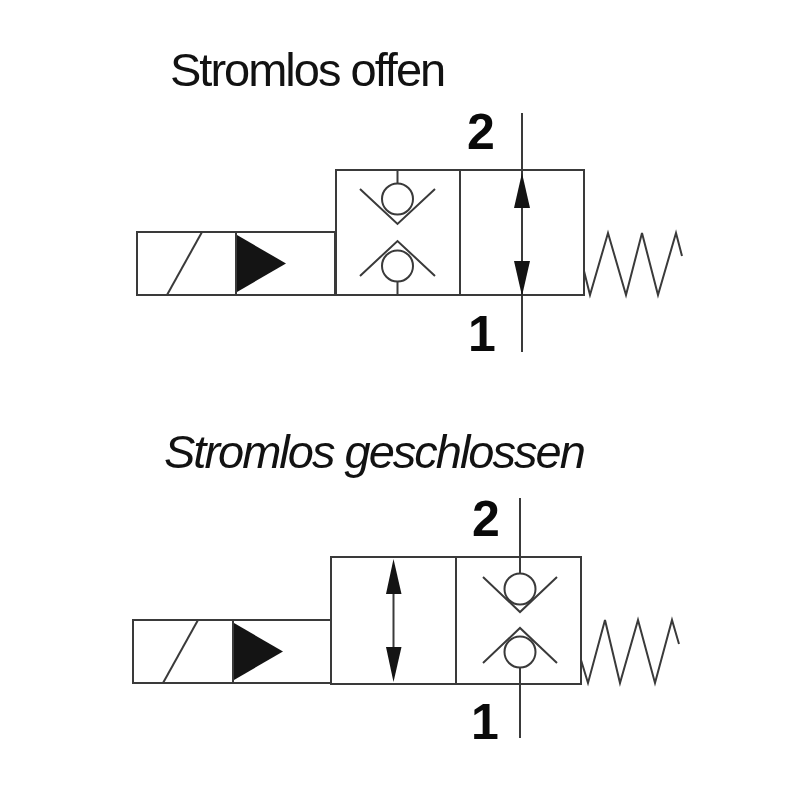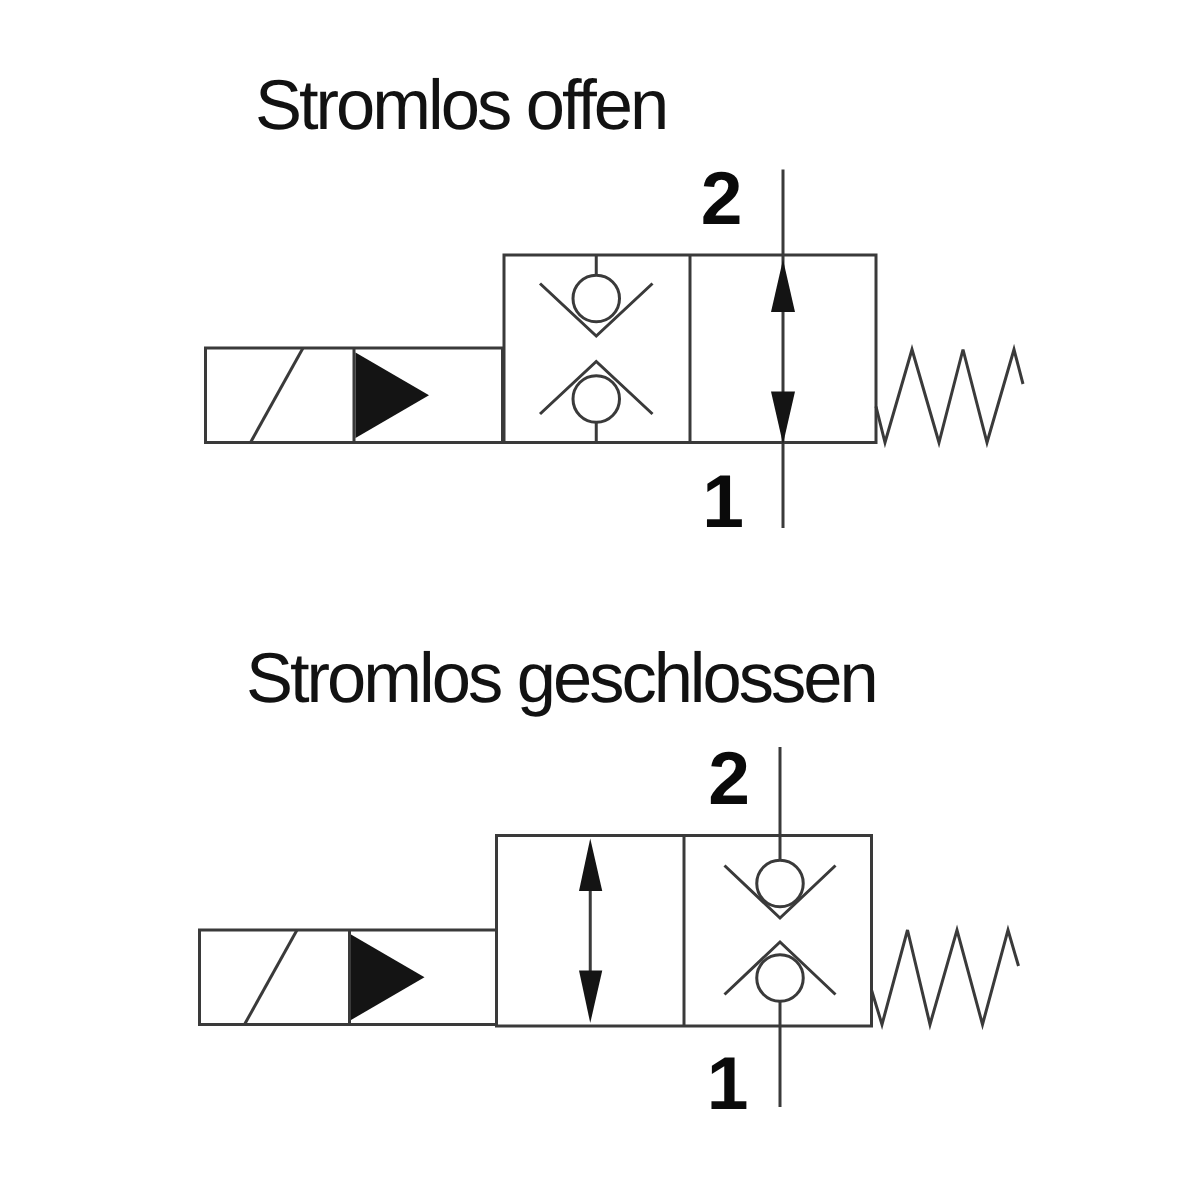--- a/index.html
+++ b/index.html
@@ -18,21 +18,21 @@
   .diagram-title{
     position:absolute;
     font-size:47px;
     font-weight:400;
     letter-spacing:-2px;
     color:#121212;
     white-space:nowrap;
     line-height:1.1;
   }
   .title-open{left:170px;top:44px;}
-  .title-closed{left:164px;top:426px;}
+  .title-closed{left:164px;top:426px;font-style:italic;}
   .port-label{
     position:absolute;
     width:56px;
     text-align:center;
     font-size:50px;
     font-weight:700;
     color:#0a0a0a;
     line-height:1.0;
   }
   .p-open-2{left:453px;top:107px;}

